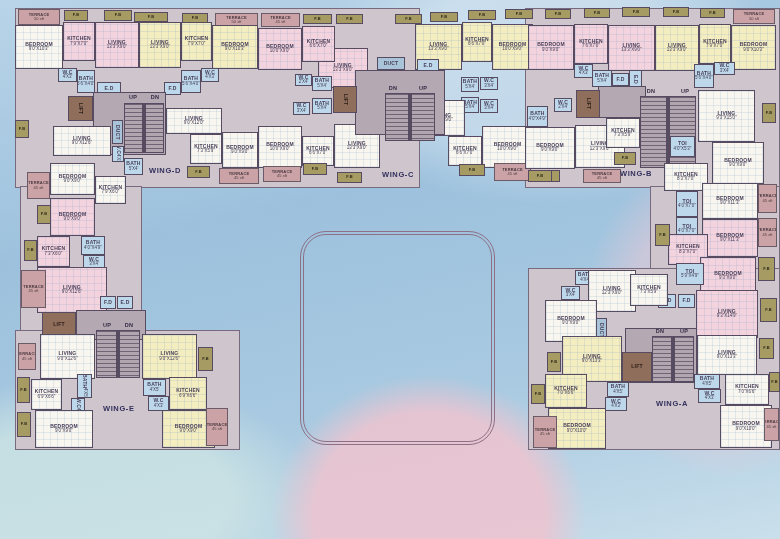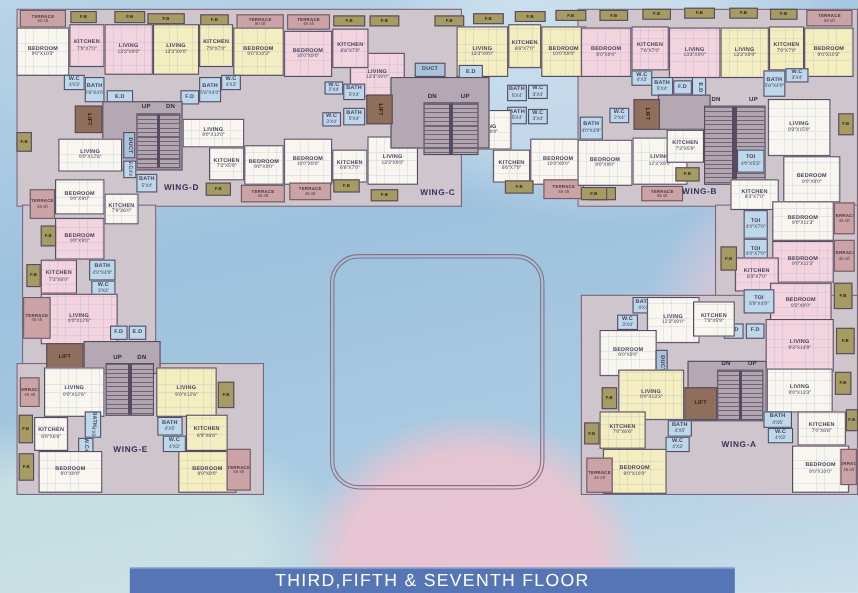--- a/index.html
+++ b/index.html
@@ -706,16 +706,13 @@
       <div class="room c-k" style="left: 531px; top: 384px; width: 14px; height: 20px; position: absolute;">
         <span class="rn">F.B</span>
       </div>
       <div class="wing-label" style="left: 149px; top: 166px;">WING-D</div>
       <div class="wing-label" style="left: 382px; top: 170px;">WING-C</div>
       <div class="wing-label" style="left: 620px; top: 169px;">WING-B</div>
       <div class="wing-label" style="left: 103px; top: 404px;">WING-E</div>
       <div class="wing-label" style="left: 656px; top: 399px;">WING-A</div>
     </div>
   <div class="court" style="left: 300px; top: 231px; width: 193px; height: 212px;"></div>
-  <div class="titlebar">
-    <span>THIRD,FIFTH &amp; SEVENTH FLOOR</span>
-  </div>
 </div>
 
 </body></html>

